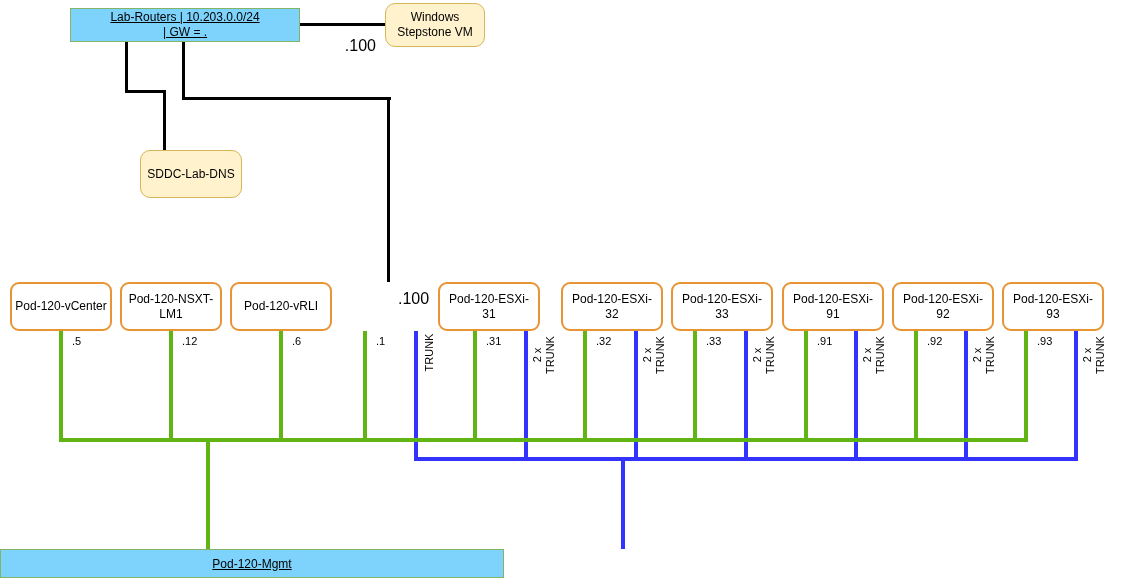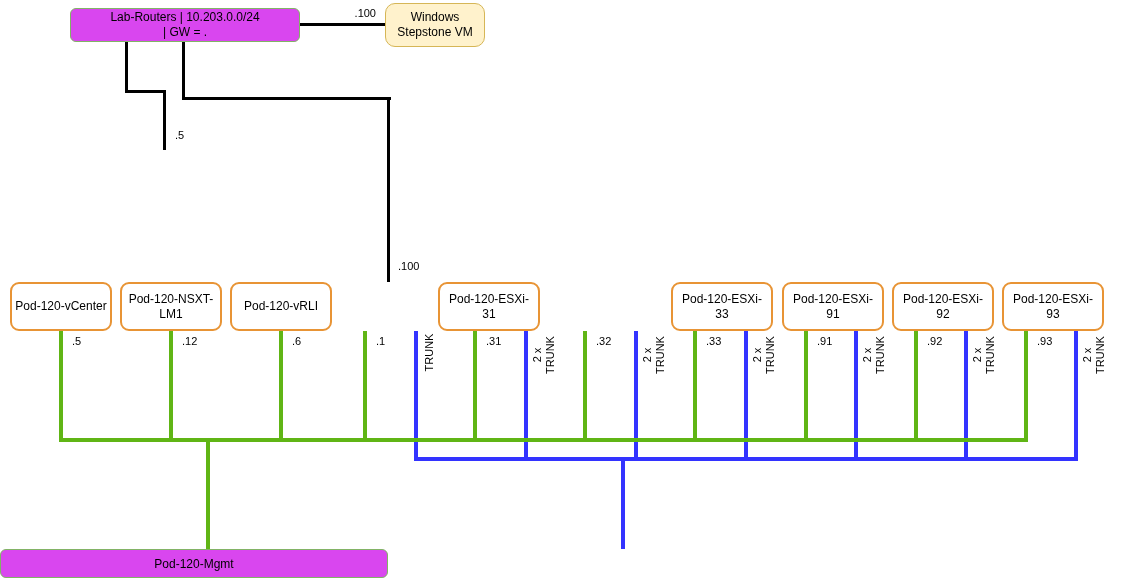--- a/index.html
+++ b/index.html
@@ -15,24 +15,24 @@
   .hline.blue{height:4px;background:#3333FF;}
   .vline.blue{width:4px;background:#3333FF;}
 
   
   .node{position:absolute;box-sizing:border-box;display:flex;flex-direction:column;
         align-items:center;justify-content:center;text-align:center;
         font-size:12px;line-height:15px;overflow-wrap:break-word;}
   .row-node{top:282px;width:102px;height:49px;background:#fff;
             border:2px solid #E89435;border-radius:9px;padding:1px 3px;}
   .router{border-width:4px;border-radius:11px;}
-  .green-node{background:#d946ef;border:1px solid #82B366;border-radius:6px;}
+  .green-node{background:#7dd3fc;border:1px solid #82B366;border-radius:0;text-decoration:underline;}
   .yellow-node{background:#FFF2CC;border:1px solid #D6B656;border-radius:10px;}
 
-  .edge-label{position:absolute;font-size:11px;line-height:13px;}
+  .edge-label{position:absolute;font-size:16px;line-height:13px;margin-top:32px;}
   .port-label{position:absolute;top:335px;font-size:11px;line-height:13px;}
   .trunk-label{position:absolute;width:64px;font-size:11px;line-height:13px;
                text-align:center;transform:rotate(-90deg);transform-origin:center center;}
   .trunk-label span{display:block;}
 </style>
 </head>
 <body>
 
 <div class="canvas">
 
@@ -48,20 +48,23 @@
   <div class="edge-label" style="left:175px;top:129px">.5</div>
   <div class="edge-label" style="left:398px;top:260px">.100</div>
 
   <div class="node green-node" style="left:70px;top:8px;width:230px;height:34px">
     <span>Lab-Routers | 10.203.0.0/24</span>
     <span>| GW = .</span>
   </div>
   <div class="node yellow-node" style="left:385px;top:3px;width:100px;height:44px">
     <span>Windows</span>
     <span>Stepstone VM</span>
+  </div>
+  <div class="node yellow-node" style="left:140px;top:150px;width:102px;height:48px">
+    <span>SDDC-Lab-DNS</span>
   </div>
 
   <div class="vline green" style="left:59px;top:331px;height:111px"></div>
   <div class="vline green" style="left:169px;top:331px;height:111px"></div>
   <div class="vline green" style="left:279px;top:331px;height:111px"></div>
   <div class="vline green" style="left:363px;top:331px;height:111px"></div>
   <div class="vline green" style="left:473px;top:331px;height:111px"></div>
   <div class="vline green" style="left:583px;top:331px;height:111px"></div>
   <div class="vline green" style="left:693px;top:331px;height:111px"></div>
   <div class="vline green" style="left:804px;top:331px;height:111px"></div>
@@ -125,30 +128,33 @@
     </div>
   <div class="node row-node" style="left:120px">
     <span>Pod-120-NSXT-LM1</span>
     </div>
   <div class="node row-node" style="left:230px">
     <span>Pod-120-vRLI</span>
     </div>
   <div class="node row-node" style="left:438px">
     <span>Pod-120-ESXi-31</span>
     </div>
+  <div class="node row-node" style="left:561px">
+    <span>Pod-120-ESXi-32</span>
+    </div>
   <div class="node row-node" style="left:671px">
     <span>Pod-120-ESXi-33</span>
     </div>
   <div class="node row-node" style="left:782px">
     <span>Pod-120-ESXi-91</span>
     </div>
   <div class="node row-node" style="left:892px">
     <span>Pod-120-ESXi-92</span>
     </div>
   <div class="node row-node" style="left:1002px">
     <span>Pod-120-ESXi-93</span>
     </div>
 
-  <div class="node green-node" style="left:0px;top:549px;width:388px;height:29px;line-height:14px">
+  <div class="node green-node" style="left:0px;top:549px;width:504px;height:29px;line-height:14px">
     <span>Pod-120-Mgmt</span>
   </div>
 
 </div>
 
 </body></html>

